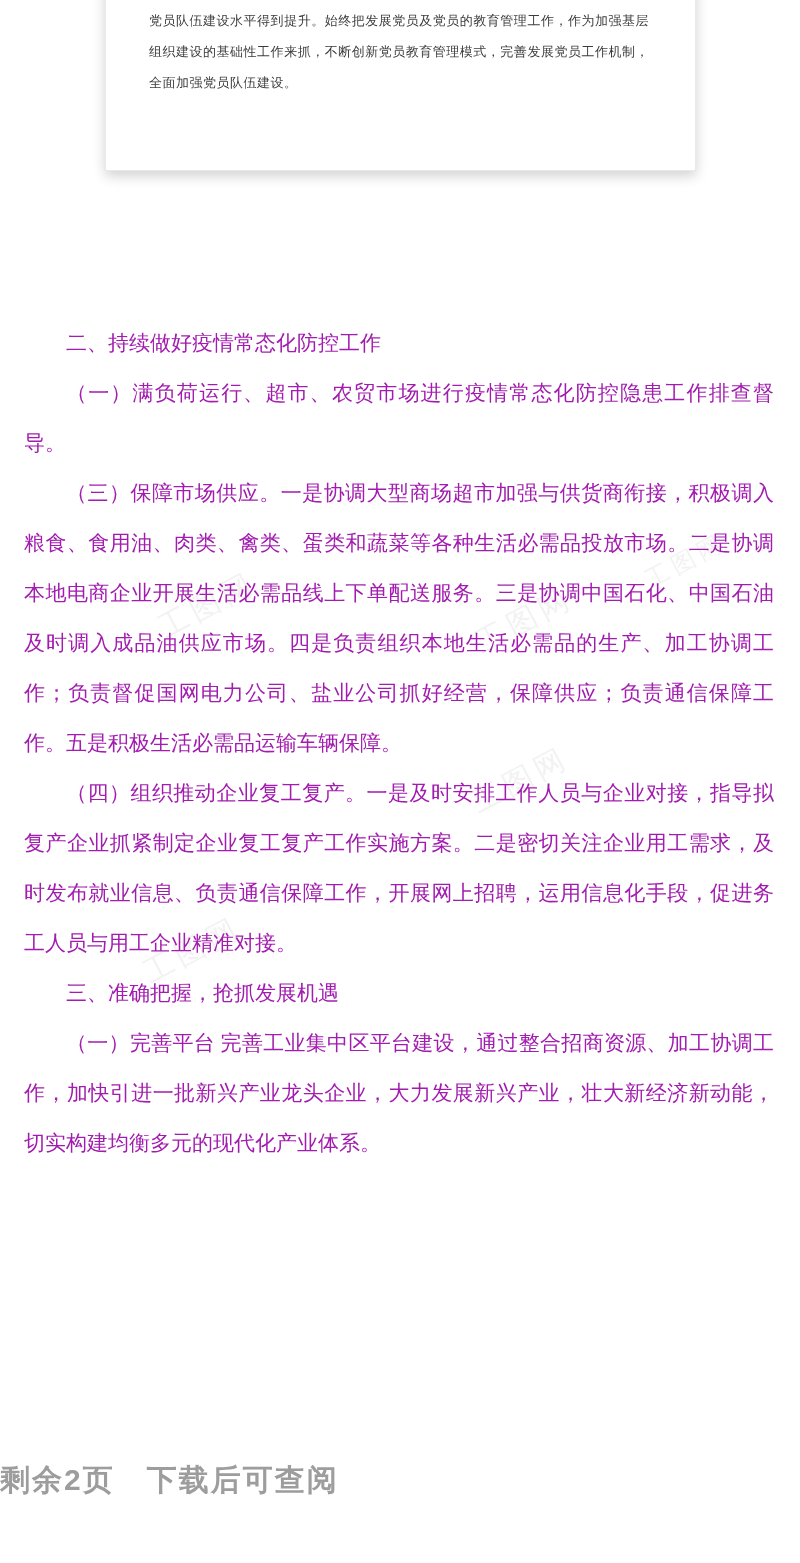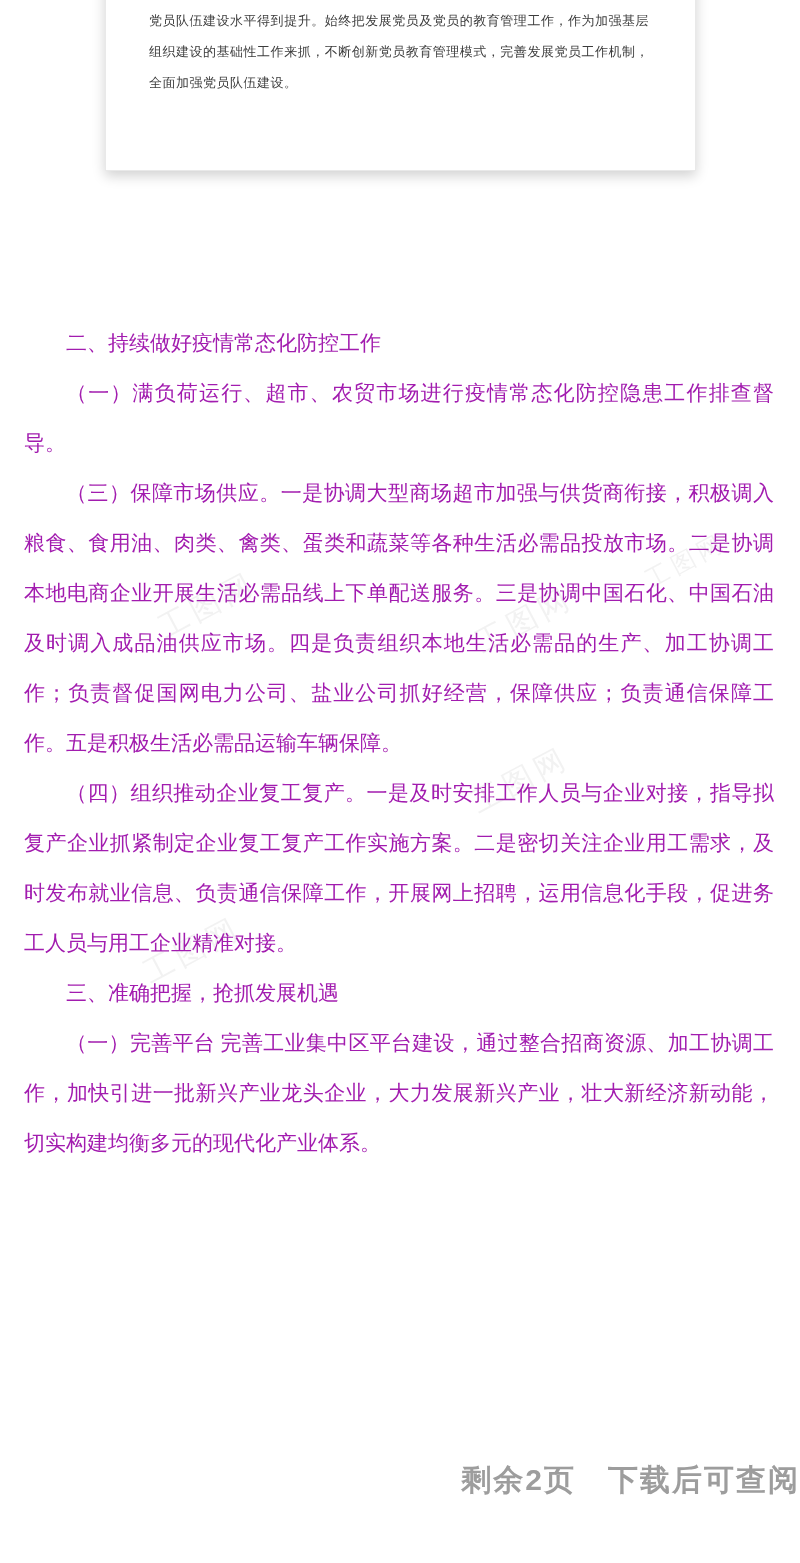--- a/index.html
+++ b/index.html
@@ -67,21 +67,21 @@
   .wm3 { left: 642px; top: 545px; font-size: 24px; }
   .wm4 { left: 140px; top: 930px; }
   .wm5 { left: 468px; top: 760px; }
 
   
   .footer {
     position: absolute;
     left: 0;
     top: 1460px;
     width: 100%;
-    text-align: right;
+    text-align: left;
     font-family: "Liberation Sans", sans-serif;
     font-size: 30px;
     font-weight: 600;
     letter-spacing: 2px;
     color: #9d9d9d;
   }
 </style>
 </head>
 <body>
 

